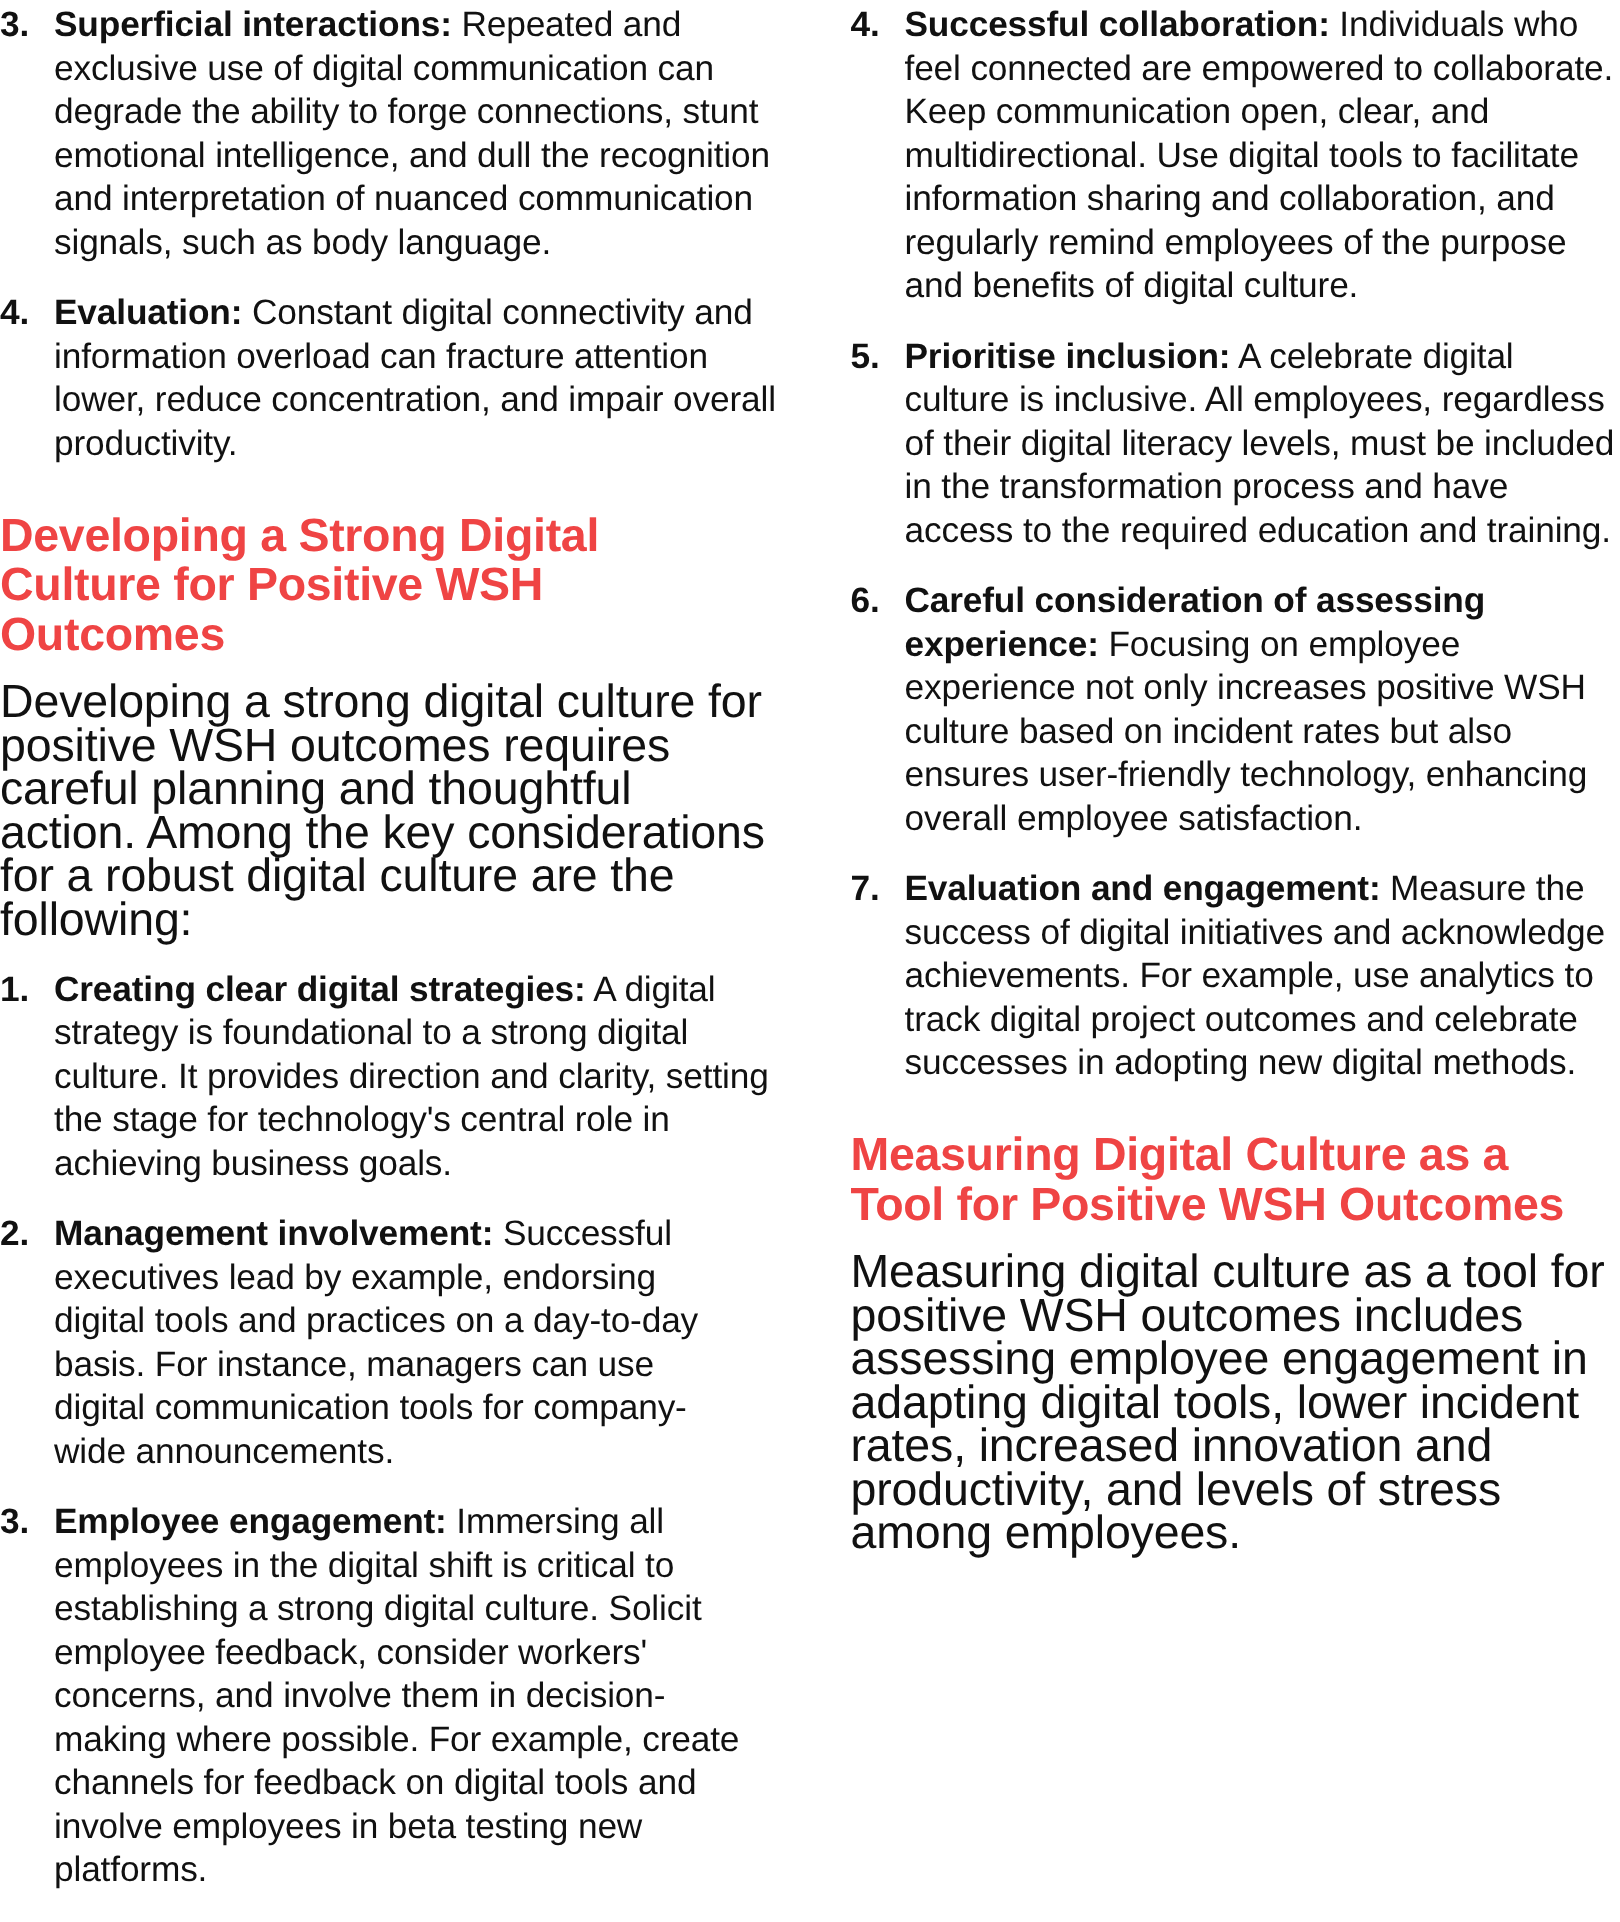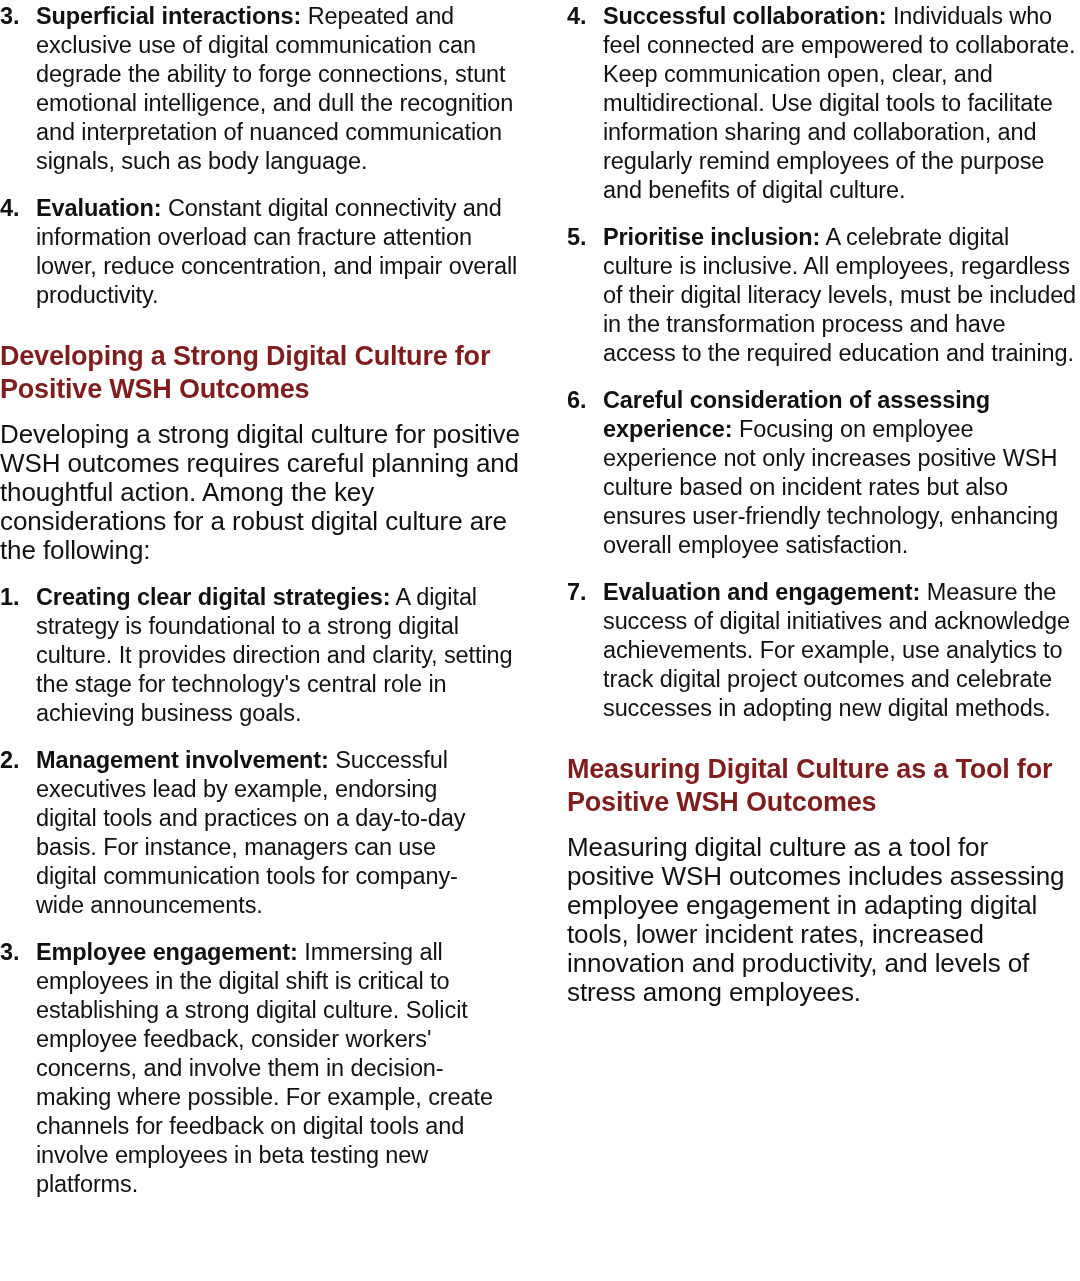--- a/index.html
+++ b/index.html
@@ -32,29 +32,29 @@
   }
   .item .num {
     position: absolute;
     left: 0;
     top: 0;
     font-weight: bold;
   }
   .item .term { font-weight: bold; }
 
   .heading {
-    font-size: 27px;
+    font-size: 31px;
     line-height: 33px;
     font-weight: bold;
-    color: #7f1d1d;
+    color: #ef4444;
     margin: 0 0 14px 0;
     letter-spacing: -0.2px;
   }
   .para {
-    font-size: 26px;
+    font-size: 31px;
     line-height: 29px;
     letter-spacing: -0.1px;
     margin: 0 0 18px 0;
   }
 </style>
 </head>
 <body>
 
 <div class="col col-left" style="top:2px;">
   <div class="item">

